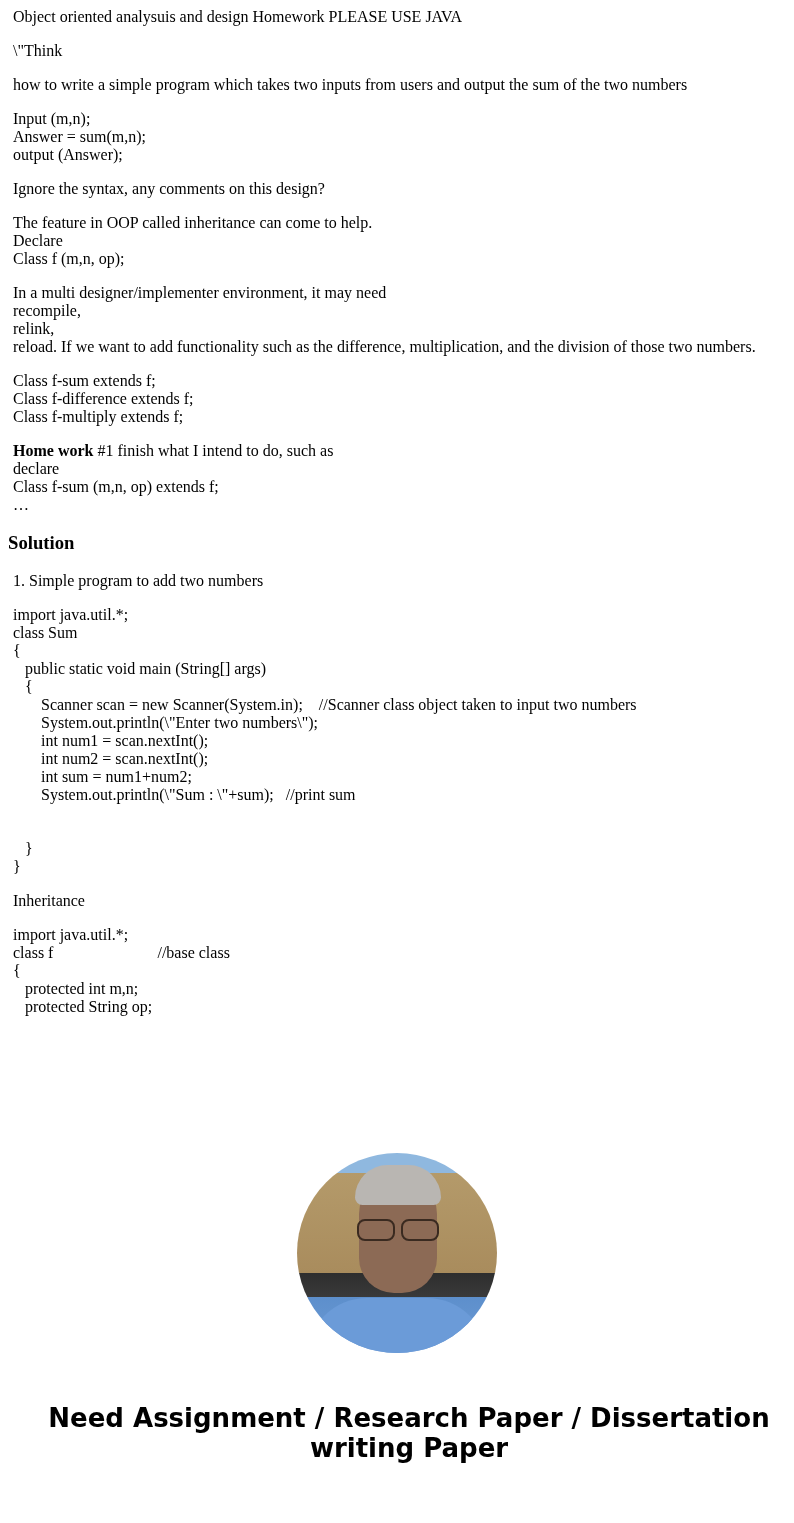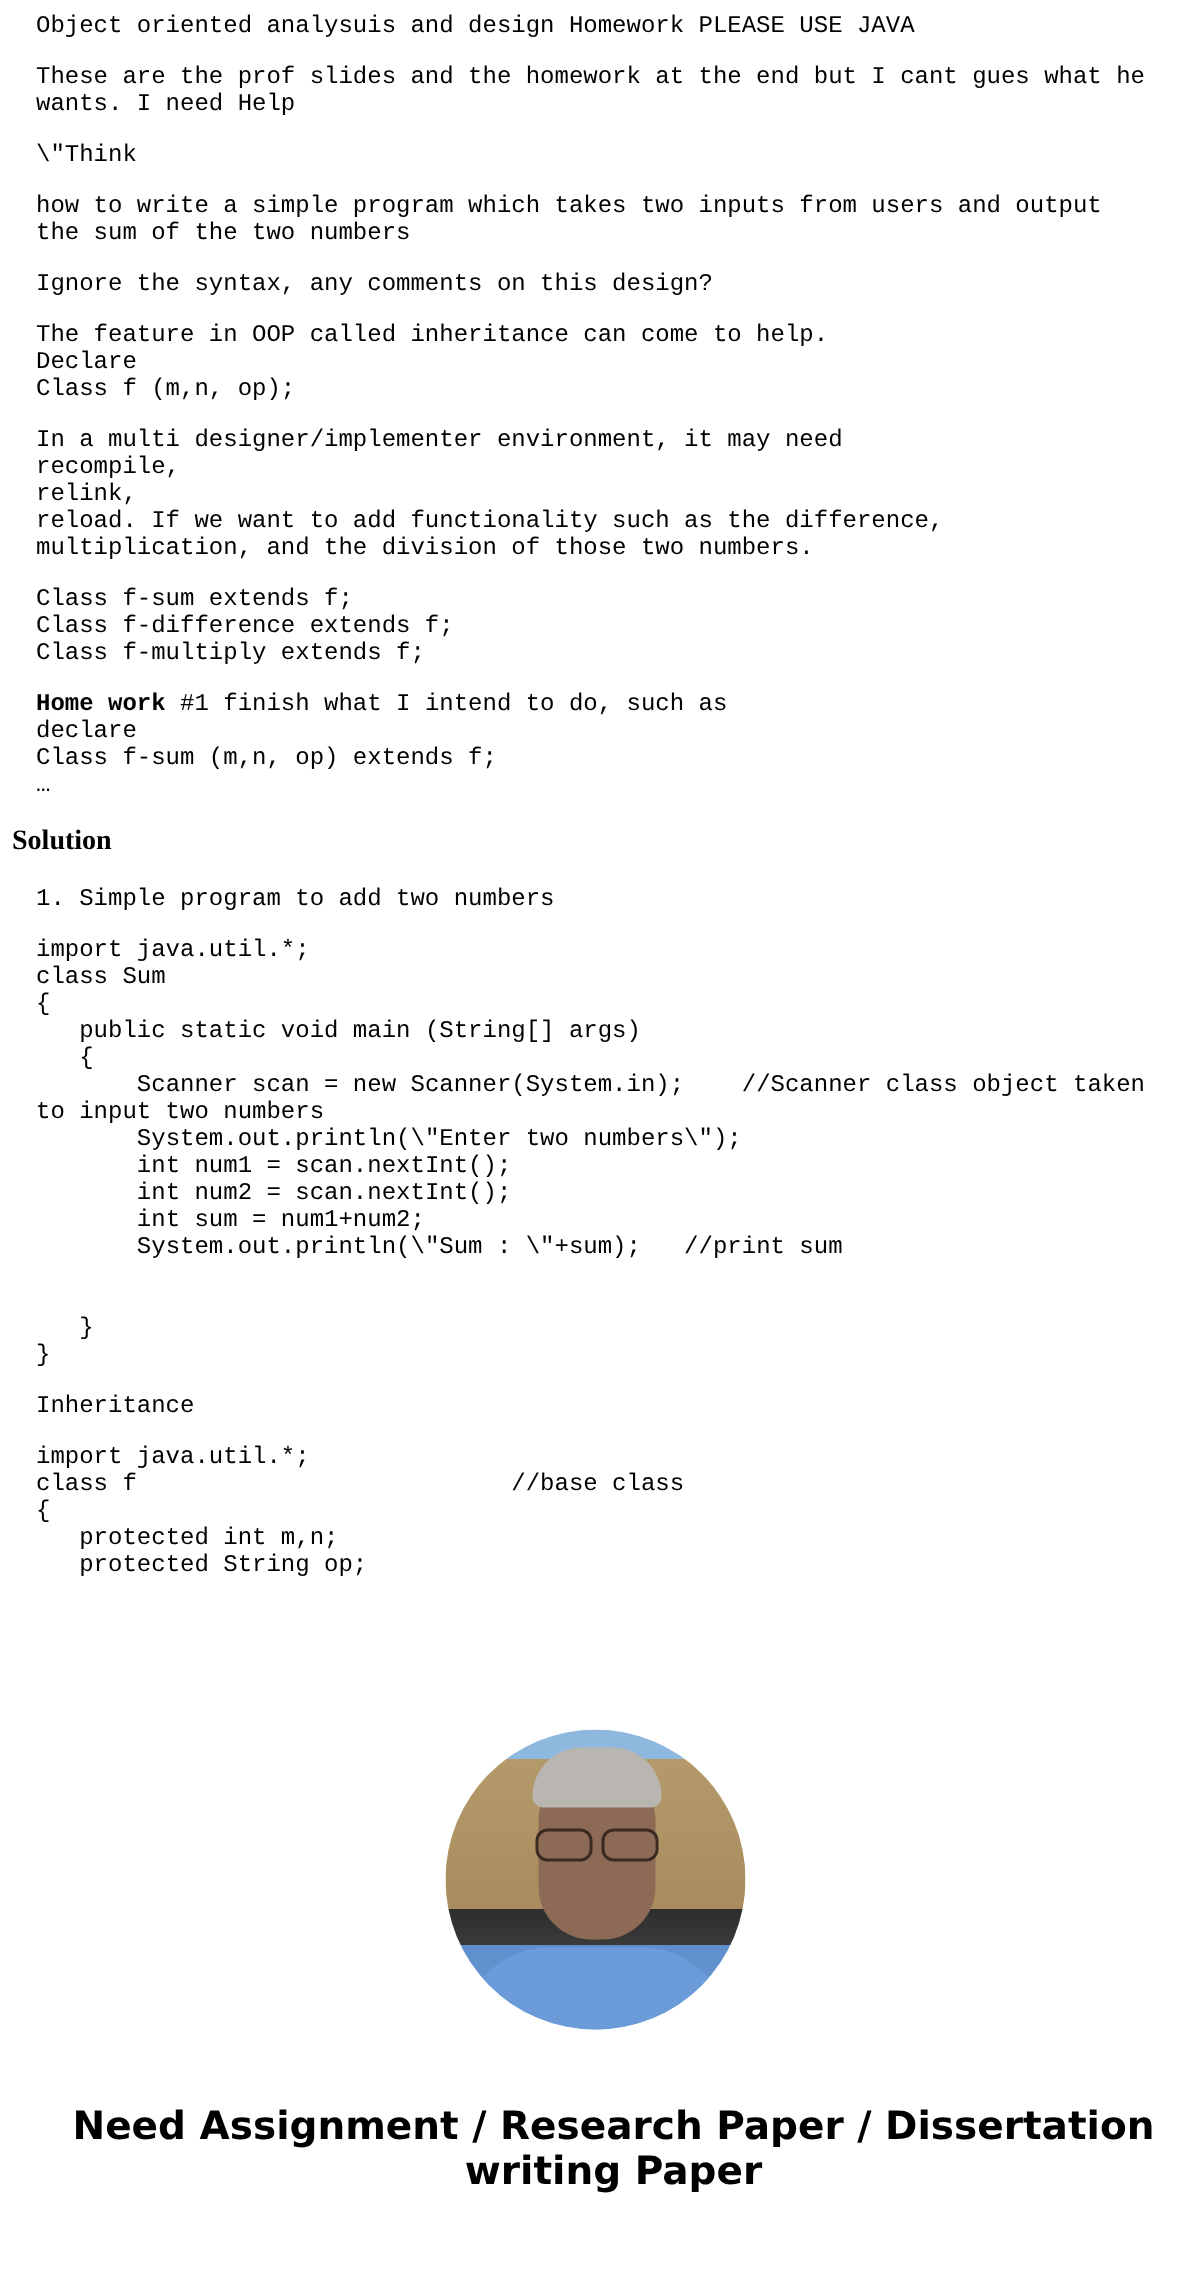--- a/index.html
+++ b/index.html
@@ -1,21 +1,21 @@
 <!DOCTYPE html>
 <html><head>
 <meta charset="utf-8">
 <style>
   html, body { margin: 0; padding: 0; background: #ffffff; }
   body { width: 794px; height: 1523px; position: relative; overflow: hidden; color: #000; }
   .content {
     position: absolute; left: 8px; top: 0; width: 780px; height: 1122px; overflow: hidden;
     font-family: "Liberation Serif", serif; font-size: 16px; line-height: 18px;
   }
-  .content p { margin: 16px 16px; white-space: pre-wrap; font-family: Liberation Mono, monospace; }
+  .content p { margin: 16px 5px; white-space: pre-wrap; }
   .content p.first { margin-top: 8px; }
   .content h3 { font-size: 18.7px; font-weight: bold; margin: 18px 0; line-height: 22px; font-family: Liberation Serif, serif; }
   .code { white-space: pre; }
   .avatar-wrap {
     position: absolute; left: 297px; top: 1153px; width: 200px; height: 200px;
     border-radius: 50%; overflow: hidden;
   }
   .avatar-bg { position: absolute; inset: 0; background: linear-gradient(#8fb8df 0%, #8fb8df 10%, #b49a6a 10%, #a98c5d 60%, #2e2e2e 60%, #3a3a3a 72%, #5d8fcc 72%, #6d9bd4 100%); }
   .avatar-face { position: absolute; left: 62px; top: 22px; width: 78px; height: 118px; border-radius: 40px 40px 36px 36px; background: #8c6a55; }
   .avatar-hair { position: absolute; left: 58px; top: 12px; width: 86px; height: 40px; border-radius: 44px 44px 10px 10px; background: #b9b6b2; }
@@ -26,23 +26,23 @@
     position: absolute; left: 12px; top: 1403px; width: 794px; text-align: center;
     font-family: "DejaVu Sans", sans-serif; font-weight: bold; font-size: 26px; line-height: 30px;
   }
   .promo div { margin: 0; }
 </style>
 </head>
 <body>
 
 <div class="content">
   <p class="first">Object oriented analysuis and design Homework PLEASE USE JAVA</p>
-  <p>These are the prof slides and the homework at the end but I cant gues what he wants. I need Help</p>
   <p>\"Think</p>
   <p>how to write a simple program which takes two inputs from users and output the sum of the two numbers</p>
+  <p><span>Input (m,n);</span><br><span>Answer = sum(m,n);</span><br><span>output (Answer);</span></p>
   <p>Ignore the syntax, any comments on this design?</p>
   <p><span>The feature in OOP called inheritance can come to help.</span><br><span>Declare</span><br><span>Class f (m,n, op);</span></p>
   <p><span>In a multi designer/implementer environment, it may need</span><br><span>recompile,</span><br><span>relink,</span><br><span>reload. If we want to add functionality such as the difference, multiplication, and the division of those two numbers.</span></p>
   <p><span>Class f-sum extends f;</span><br><span>Class f-difference extends f;</span><br><span>Class f-multiply extends f;</span></p>
   <p><b>Home work</b><span> #1 finish what I intend to do, such as</span><br><span>declare</span><br><span>Class f-sum (m,n, op) extends f;</span><br><span>…</span></p>
   <h3>Solution</h3>
   <p>1. Simple program to add two numbers</p>
   <p class="code">import java.util.*;
 class Sum
 {

